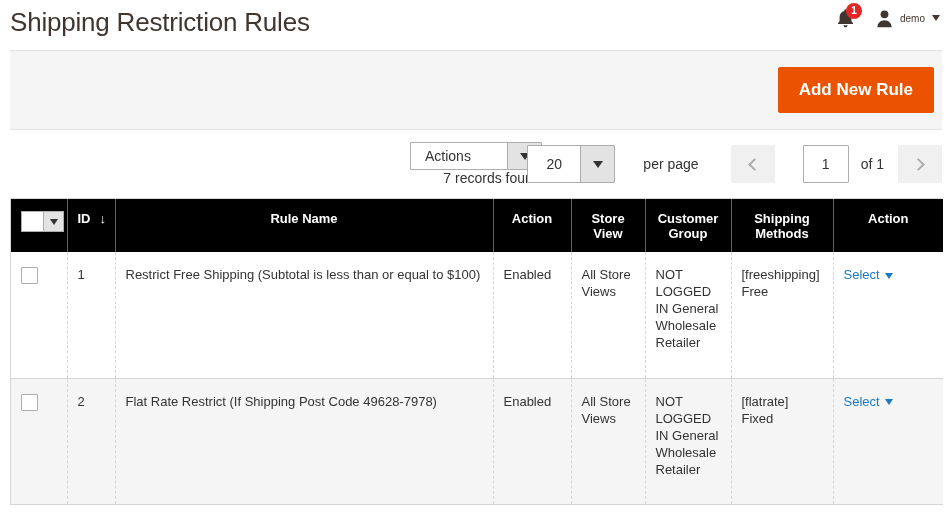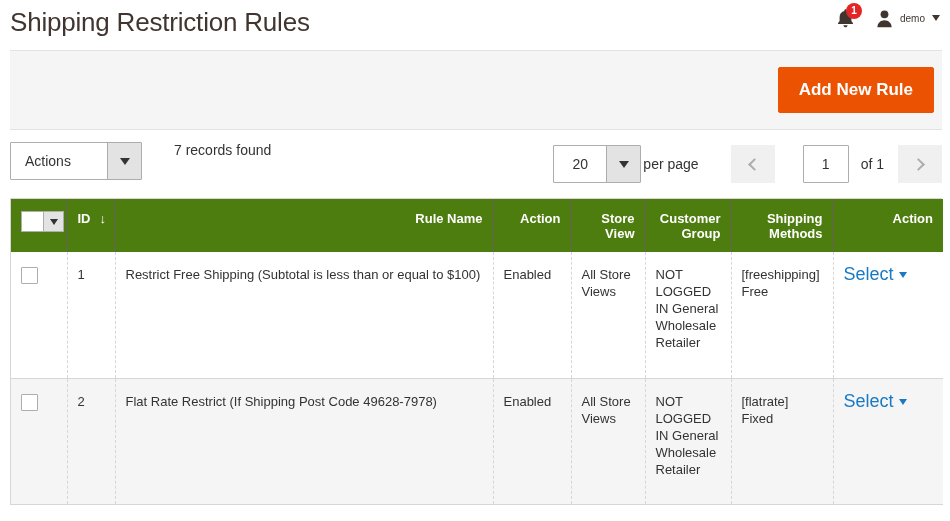--- a/index.html
+++ b/index.html
@@ -108,22 +108,23 @@
     cursor: pointer;
     font-family: "Liberation Sans", sans-serif;
     white-space: nowrap;
   }
 
   
   .grid-toolbar {
     margin: 12px 8px 0 10px;
     height: 44px;
     display: flex;
-    align-items: flex-start;
+    align-items: center;
     position: relative;
+    flex-direction: column;
   }
   .select-box {
     display: inline-flex;
     align-items: stretch;
     height: 38px;
     border: 1px solid #adadad;
     background: #ffffff;
     border-radius: 1px;
     cursor: pointer;
   }
@@ -159,21 +160,21 @@
   }
   .pager {
     position: absolute;
     right: 0;
     top: 0;
     height: 44px;
     display: flex;
     align-items: center;
   }
   .per-page-label {
-    margin-left: 2px;
+    margin-left: 28px;
     font-size: 14px;
     color: #333333;
   }
   .pager-nav {
     width: 44px;
     height: 38px;
     background: #f0f0f0;
     border: 1px solid #f0f0f0;
     display: flex;
     align-items: center;
@@ -213,25 +214,25 @@
     margin: 12px 8px 0 10px;
     border: 1px solid #d6d6d6;
     border-bottom: none;
   }
   table.data-grid {
     width: 100%;
     border-collapse: collapse;
     table-layout: fixed;
   }
   table.data-grid thead th {
-    background: #4d7c0f;
+    background: #000000;
     color: #ffffff;
     font-size: 13px;
     font-weight: 700;
-    text-align: right;
+    text-align: center;
     vertical-align: top;
     padding: 12px 10px 10px 10px;
     height: 53px;
     border-right: 1px solid #6a605a;
     line-height: 15px;
   }
   table.data-grid thead th:last-child { border-right: none; }
   th.col-cb { width: 56px; padding-left: 12px; }
   th.col-id { width: 48px; }
   th.col-name { width: 378px; }
@@ -298,21 +299,21 @@
     background: #ffffff;
     display: block;
     border-radius: 1px;
     cursor: pointer;
     margin-top: 1px;
   }
   .row-h-1 td { height: 126px; }
   .row-h-2 td { height: 126px; }
   .action-link {
     color: #1979c3;
-    font-size: 18px;
+    font-size: 13px;
     cursor: pointer;
     white-space: nowrap;
   }
   .action-link .lcaret {
     display: inline-block;
     width: 0; height: 0;
     border-left: 4.5px solid transparent;
     border-right: 4.5px solid transparent;
     border-top: 6px solid #1979c3;
     margin-left: 5px;

